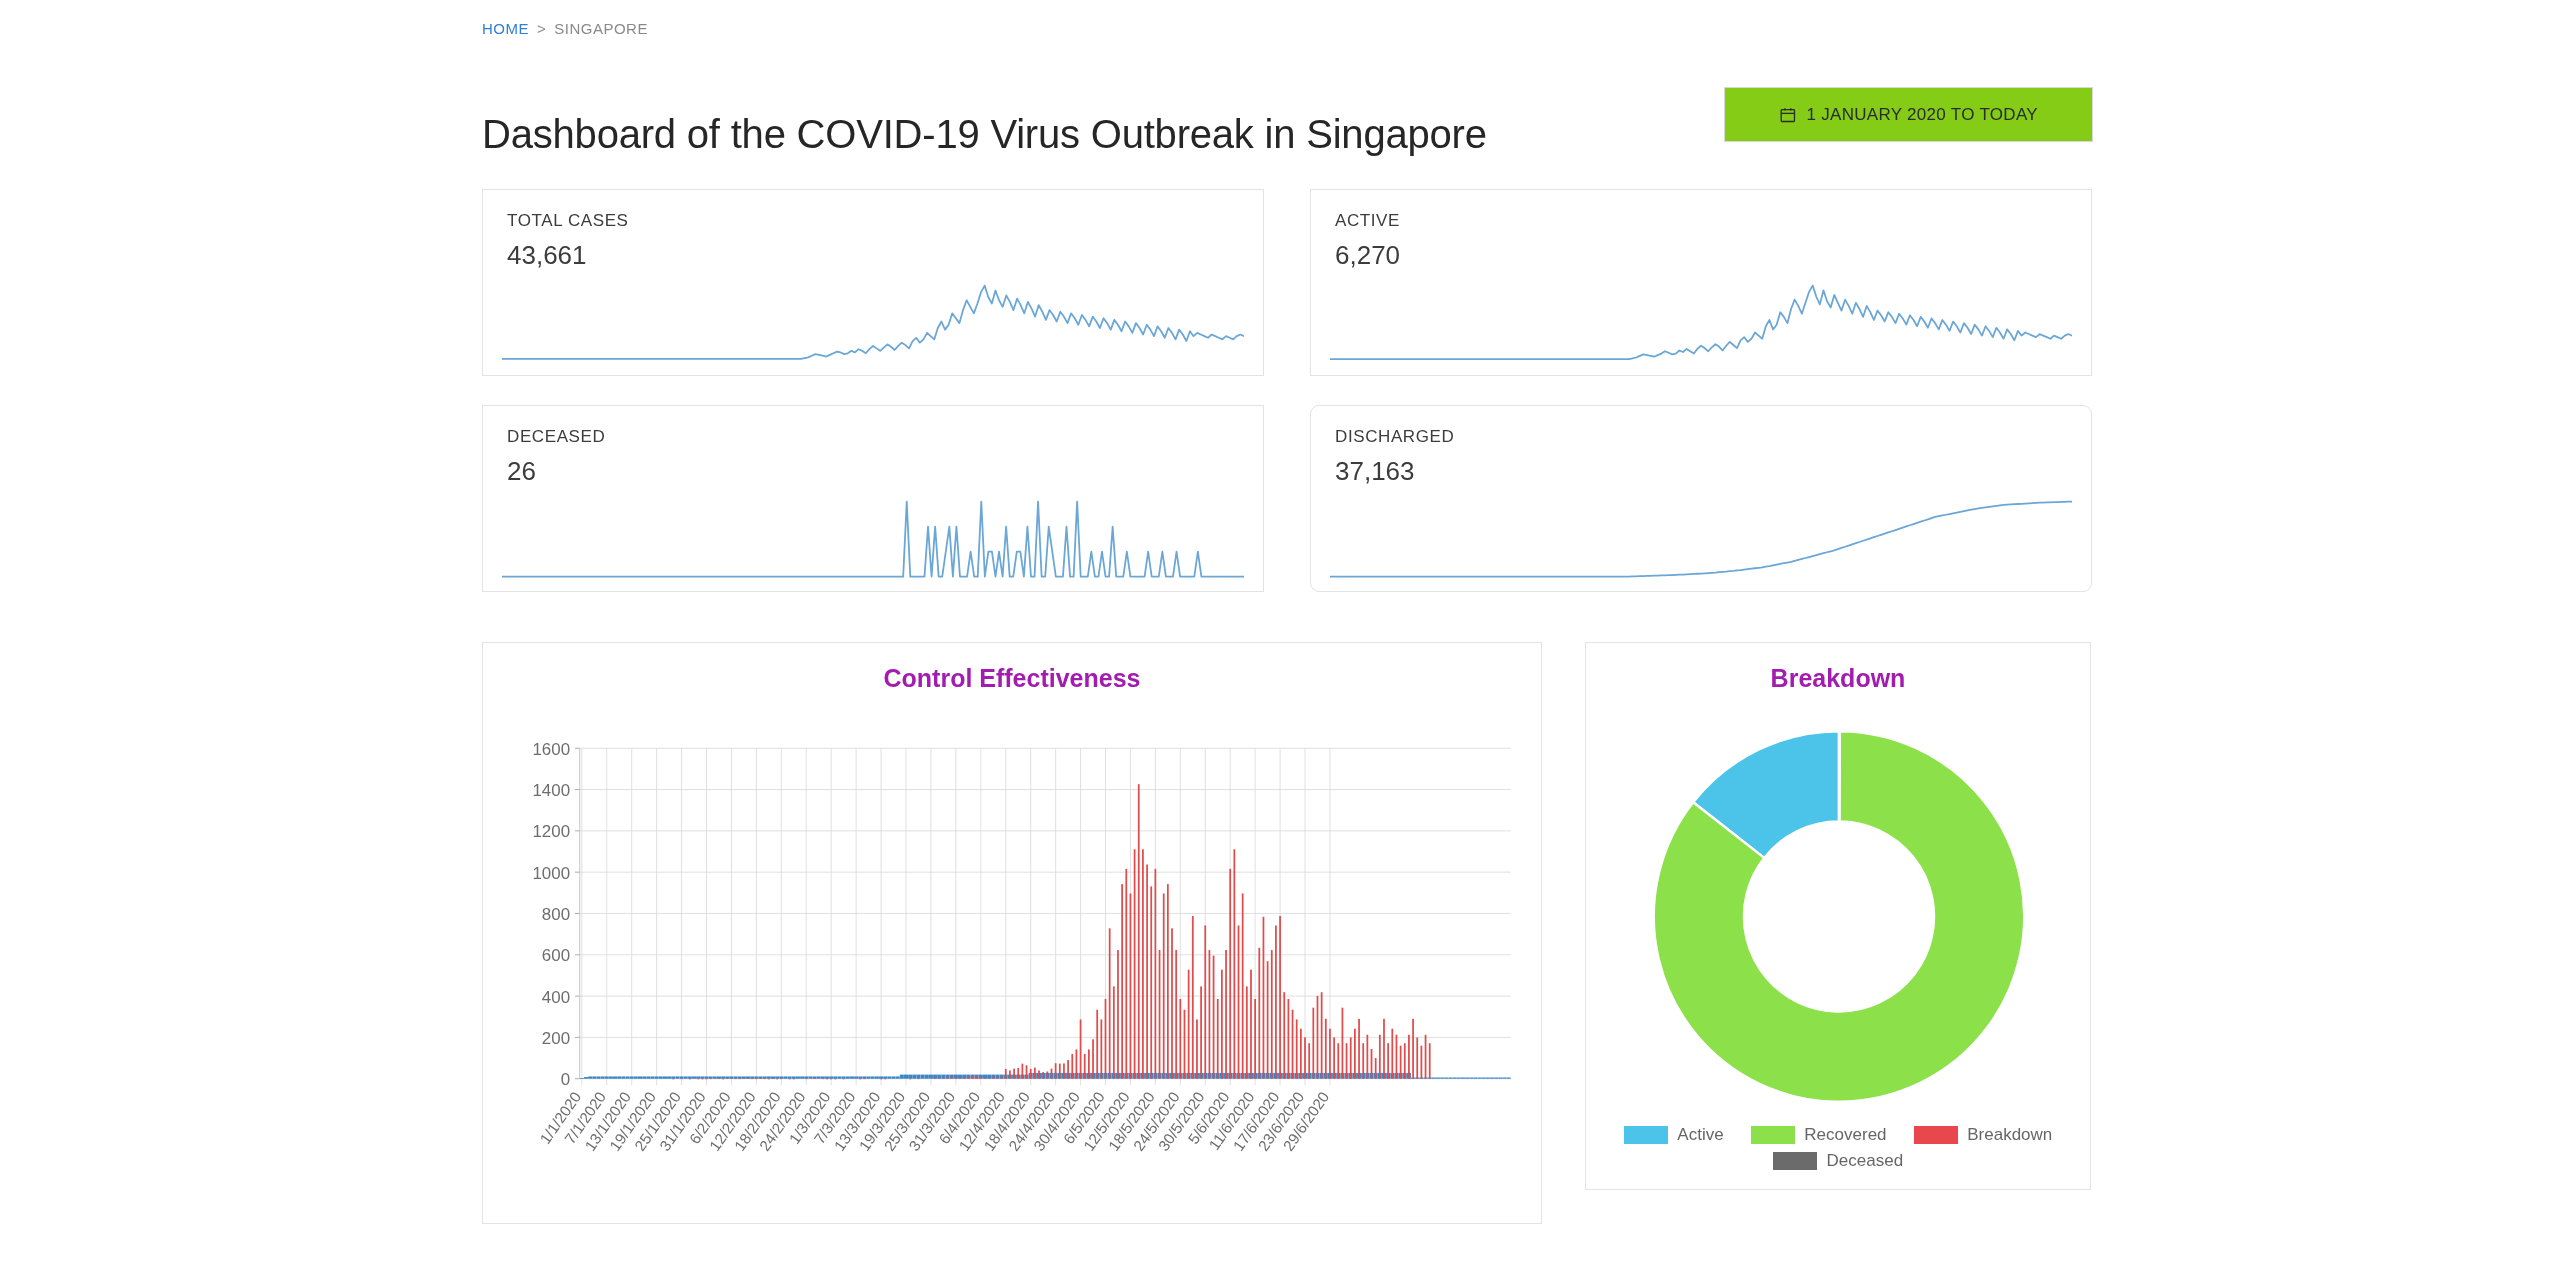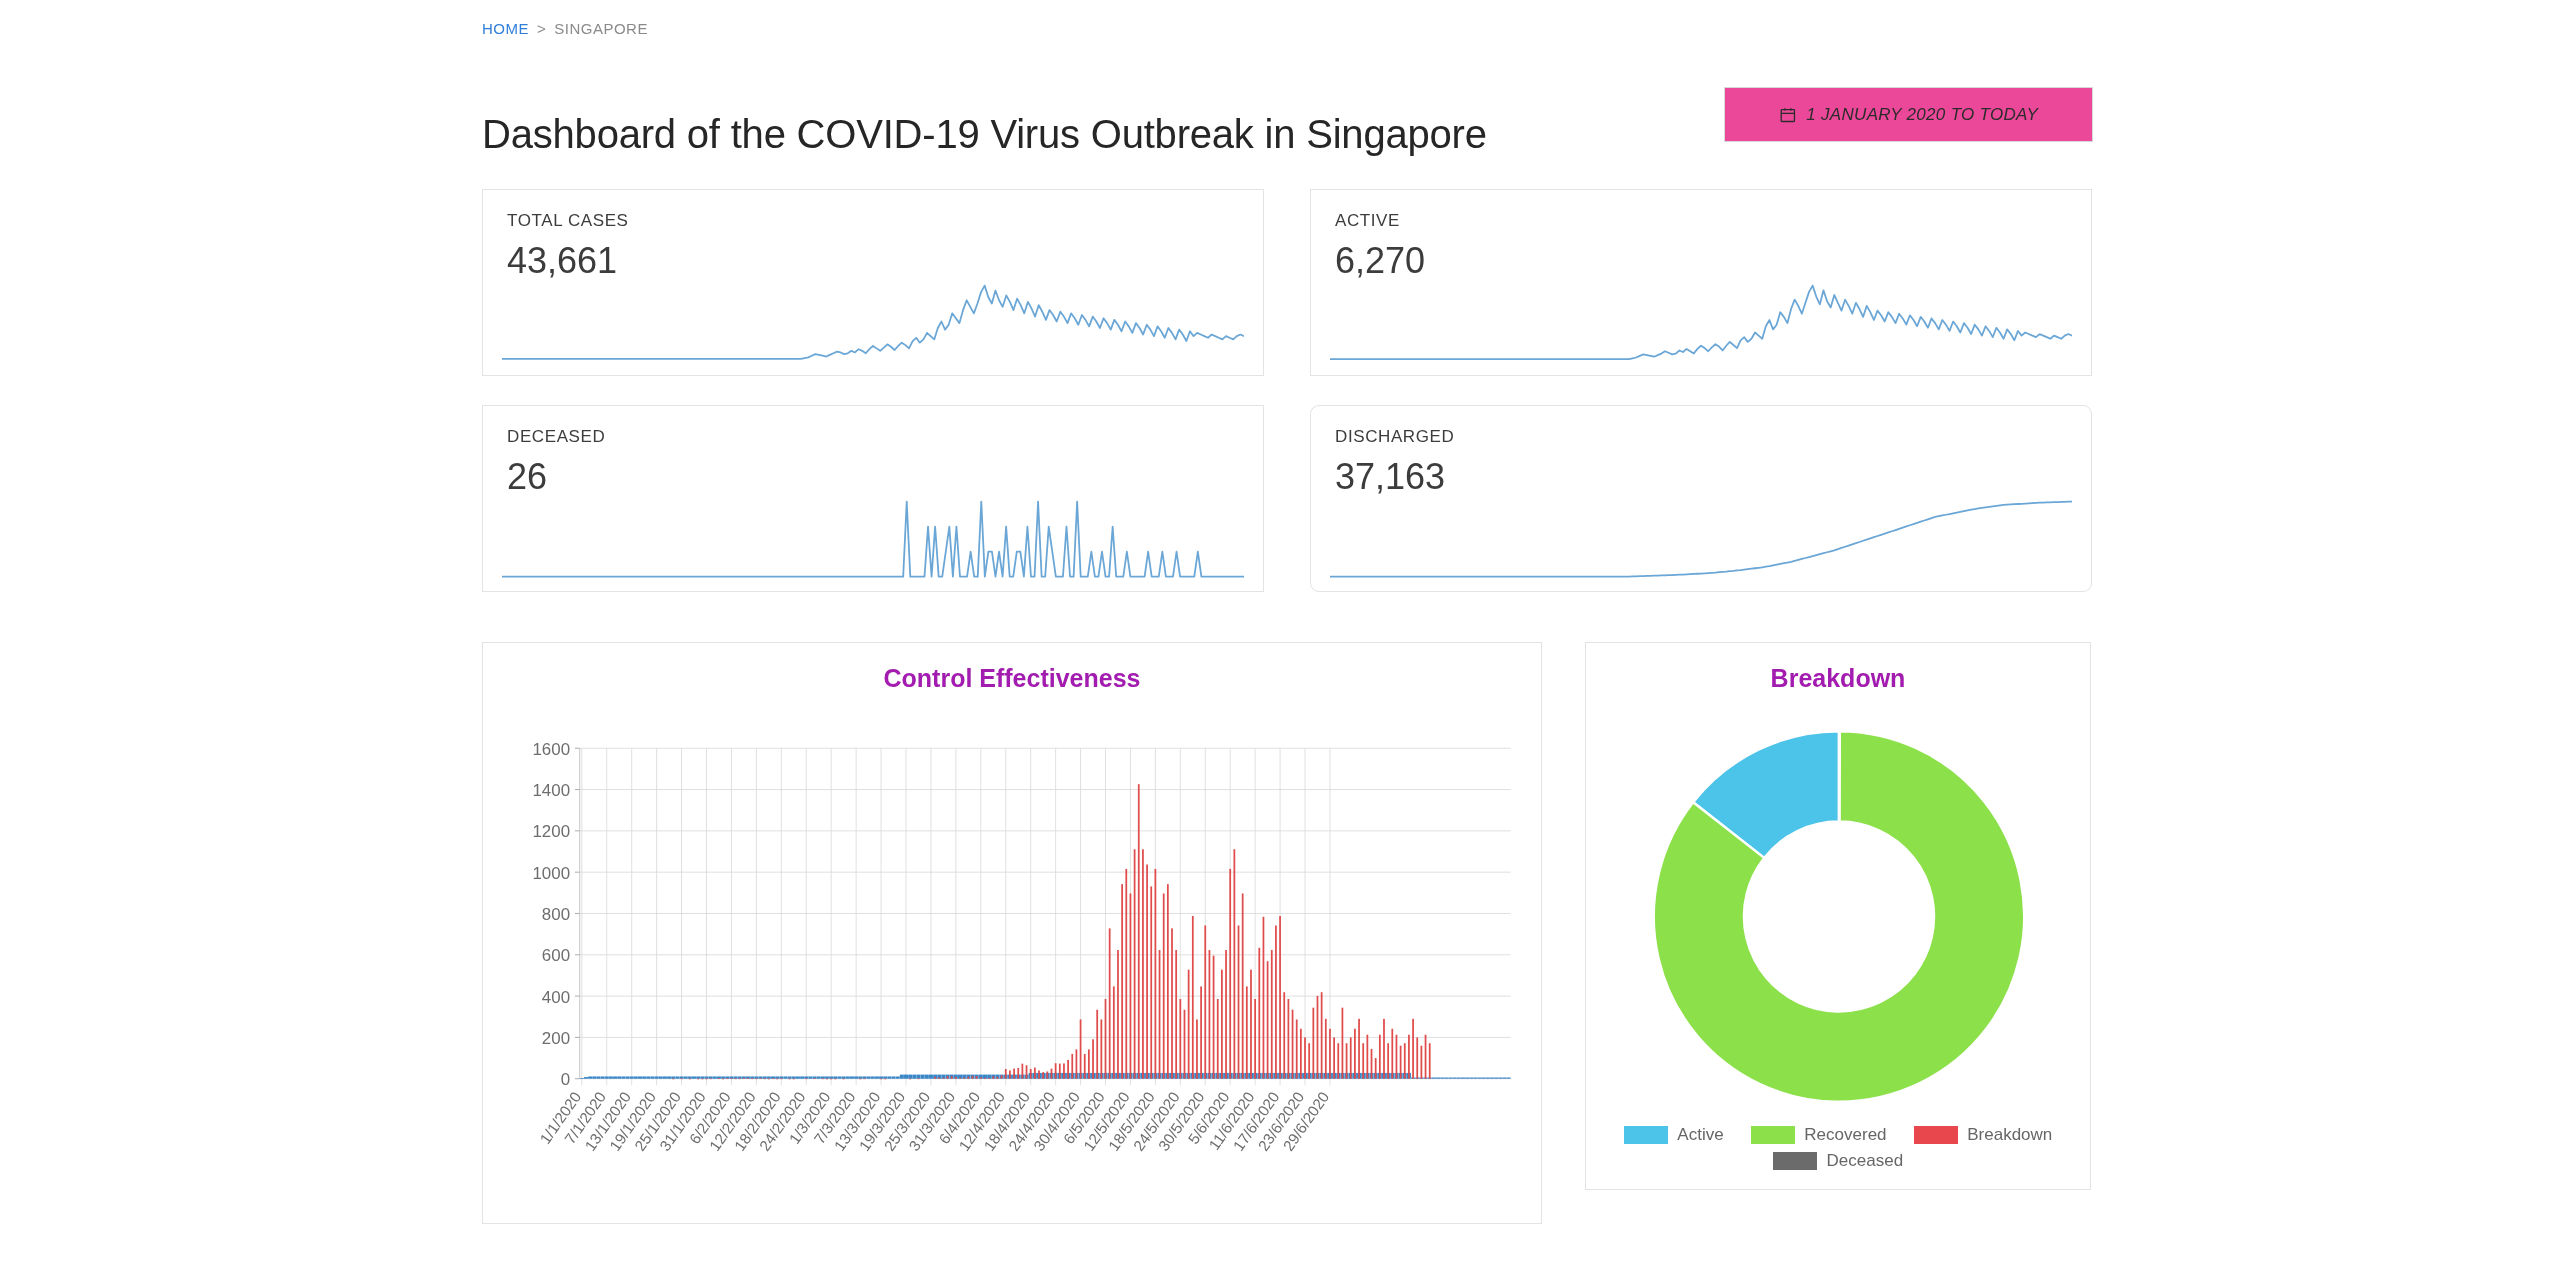--- a/index.html
+++ b/index.html
@@ -24,39 +24,39 @@
 
   
   .page-title {
     position:absolute; left:482px; top:85px;
     font-size:40px; font-weight:400; color:#262626;
     letter-spacing:-0.2px; white-space:nowrap;
   }
   .date-btn {
     position:absolute; left:1724px; top:87px;
     width:369px; height:55px;
-    border:0.8px solid #d8d8d8; background:#ec4899;
+    border:0.8px solid #d8d8d8; background:#84cc16;
     display:flex; align-items:center; justify-content:center;
-    gap:9.7px; cursor:pointer;font-style:italic;
+    gap:9.7px; cursor:pointer;
   }
   .date-btn .lbl { font-size:17px; color:#2b2b2b; letter-spacing:0.3px; }
   .cal-ico { width:17.7px; height:17.7px; display:block; }
 
   
   .stat-card {
     position:absolute; background:#fff;
     border:0.8px solid #e3e3e3;
   }
   .stat-card .stat-label {
     position:absolute; left:24px; top:21px;
     font-size:17px; letter-spacing:0.6px; color:#3c3c3c;
   }
   .stat-card .stat-value {
     position:absolute; left:24px; top:50px;
-    font-size:36px; color:#3c3c3c; font-weight:400;
+    font-size:26px; color:#3c3c3c; font-weight:400;
   }
   .stat-card .spark { position:absolute; left:19.3px; bottom:11.3px; }
 
   
   .panel {
     position:absolute; background:#fff; border:0.8px solid #e3e3e3;
   }
   .panel-title {
     position:absolute; left:0; right:0; top:21px; text-align:center;
     font-size:25px; font-weight:bold; color:#a21caf;

